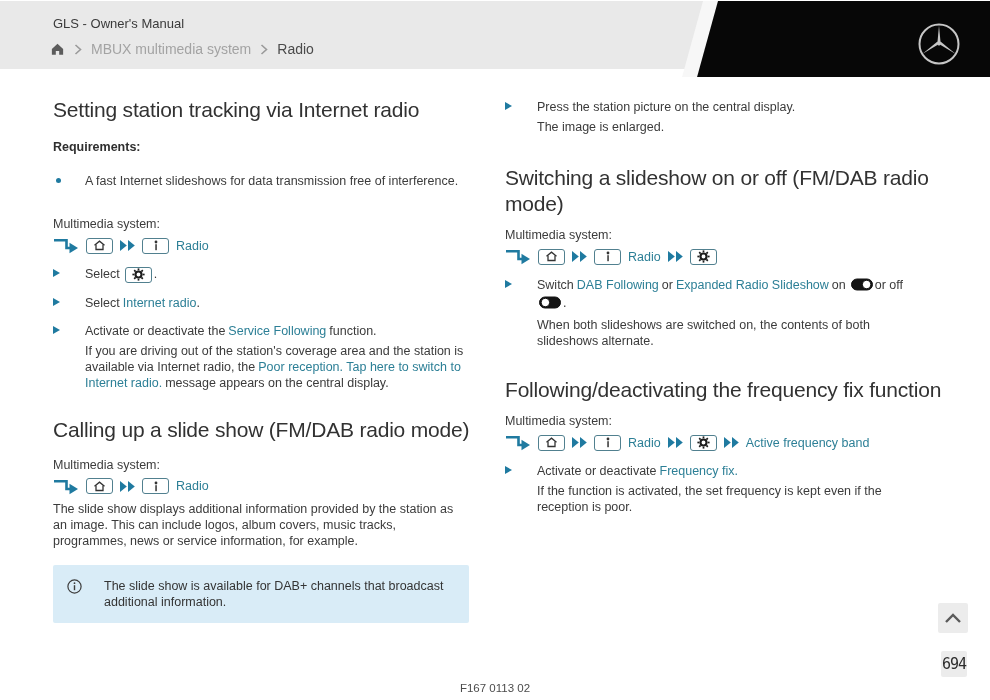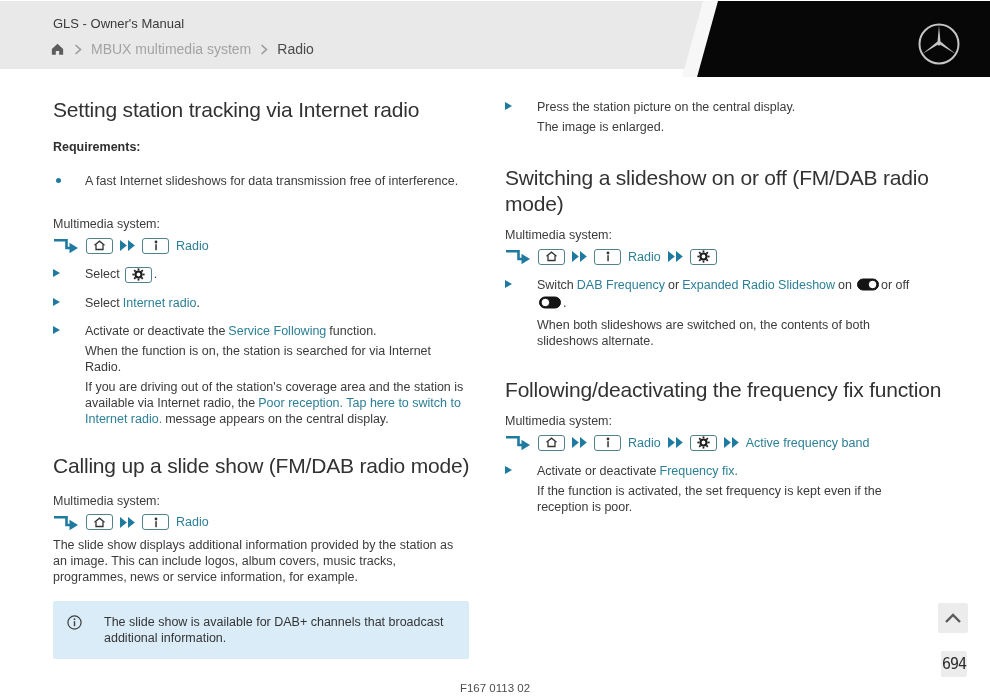--- a/index.html
+++ b/index.html
@@ -152,21 +152,20 @@
     <span class="tri"></span>
     <span class="txt">
       <span class="seg">Select</span><span class="link">Internet radio</span><span>.</span>
     </span>
   </div>
 
   <div class="steprow">
     <span class="tri"></span>
     <span class="txt">
       <span class="seg">Activate or deactivate the</span><span class="link seg">Service Following</span><span>function.</span>
-      <div class="para">When the function is on, the station is searched for via Internet Radio.</div>
       <div class="para">
         <span class="seg">If you are driving out of the station's coverage area and the station is available via Internet radio, the</span><span class="link seg">Poor reception. Tap here to switch to Internet radio.</span><span>message appears on the central display.</span>
       </div>
     </span>
   </div>
 
   <h2 class="nowrap" style="margin-top:26px;">Calling up a slide show (FM/DAB radio mode)</h2>
 
   <div class="mm-label" style="margin-top:14px;">Multimedia system:</div>
 
@@ -261,21 +260,21 @@
             <line x1="10.8" y1="2.2" x2="9.4" y2="3.6"></line>
             <line x1="2.2" y1="10.8" x2="3.6" y2="9.4"></line>
           </g>
         </svg>
     </span>
   </div>
 
   <div class="steprow">
     <span class="tri"></span>
     <span class="txt">
-      <span class="seg">Switch</span><span class="link seg">DAB Frequency</span><span class="seg">or</span><span class="link seg">Expanded Radio Slideshow</span><span class="seg">on</span><span class="inline-icon"><svg width="22" height="13" viewBox="0 0 22 13">
+      <span class="seg">Switch</span><span class="link seg">DAB Following</span><span class="seg">or</span><span class="link seg">Expanded Radio Slideshow</span><span class="seg">on</span><span class="inline-icon"><svg width="22" height="13" viewBox="0 0 22 13">
             <rect x="0.5" y="1" width="21" height="11" rx="5.5" fill="#141414" stroke="#141414"></rect>
             <circle cx="15.6" cy="6.5" r="4.2" fill="#ffffff" stroke="#141414"></circle>
           </svg></span><span class="seg">or off</span><span class="inline-icon"><svg width="22" height="13" viewBox="0 0 22 13">
             <rect x="0.5" y="1" width="21" height="11" rx="5.5" fill="#141414" stroke="#141414"></rect>
             <circle cx="6.4" cy="6.5" r="4.2" fill="#ffffff" stroke="#141414"></circle>
           </svg></span><span>.</span>
       <div class="para">When both slideshows are switched on, the contents of both slideshows alternate.</div>
     </span>
   </div>
 

